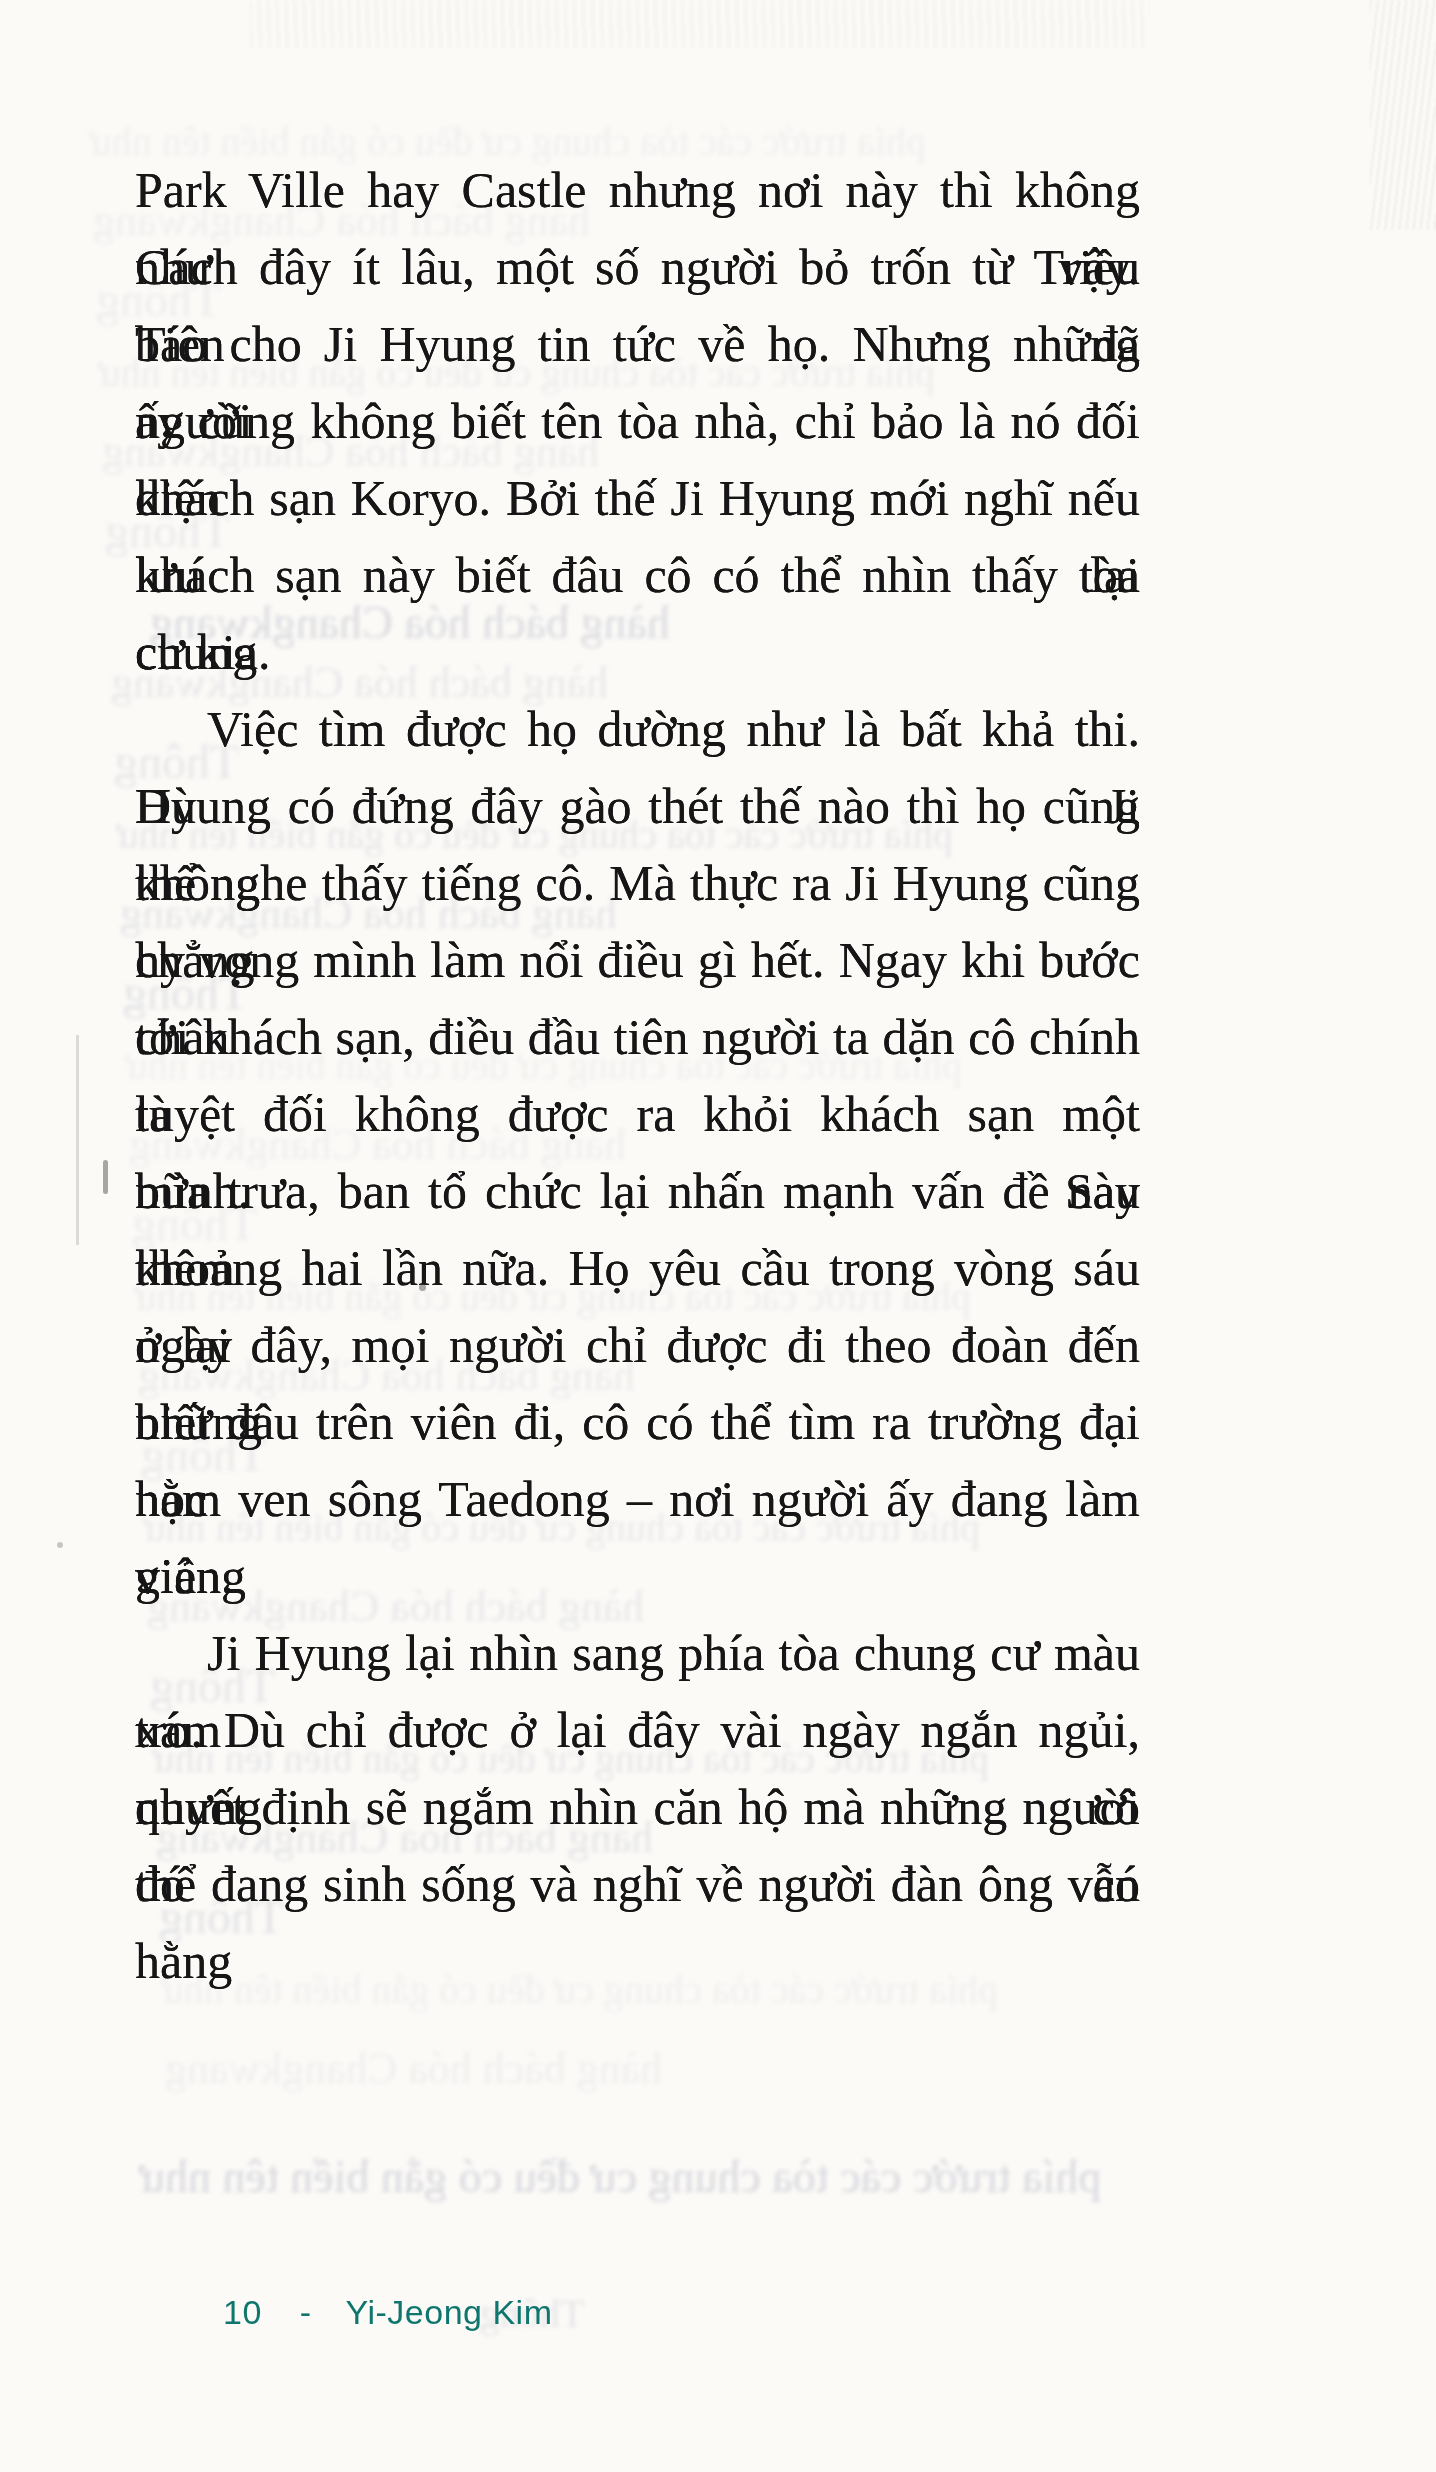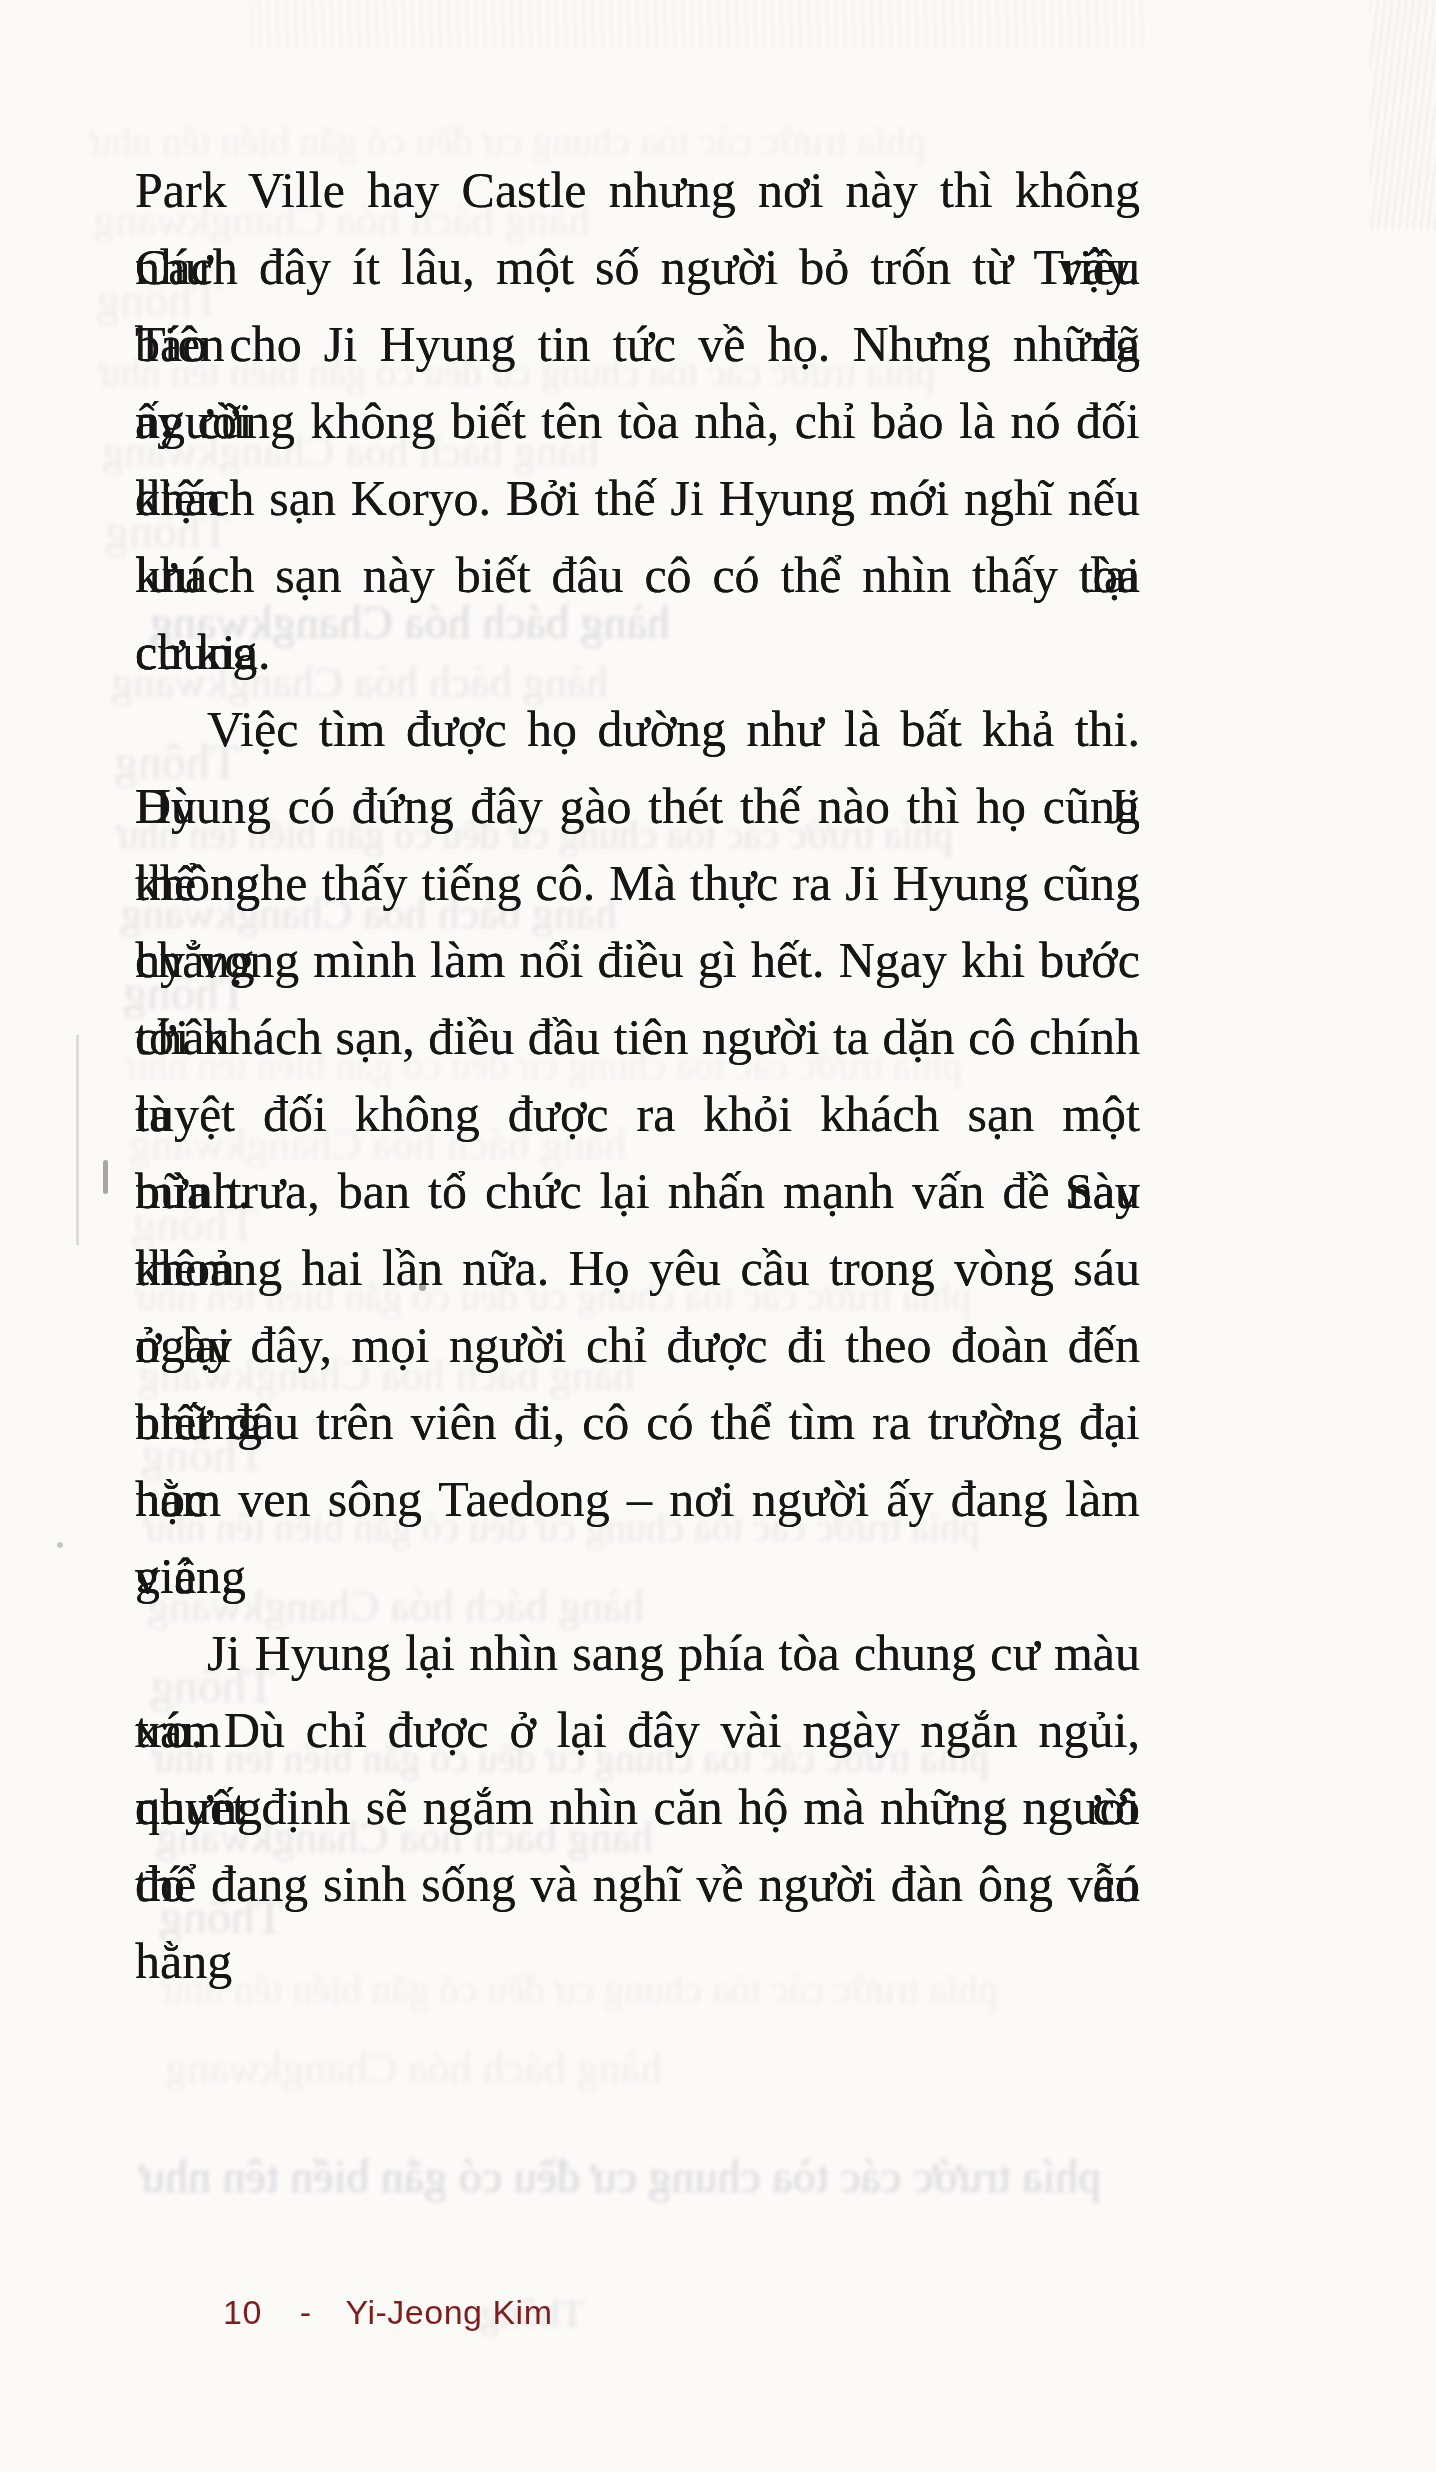--- a/index.html
+++ b/index.html
@@ -35,21 +35,21 @@
   }
   .line.j{white-space:normal;text-align:justify;font-family:Liberation Serif, serif;}
   .line.j::after{content:"";display:inline-block;width:100%;height:0;line-height:0;vertical-align:top;}
   .line.ind{padding-left:72px;}
   .line.ind.j{padding-left:0;text-indent:72px;}
 
   
   .footer{
     position:absolute;left:223px;top:2293px;
     font-family:"Liberation Sans","DejaVu Sans",sans-serif;
-    font-size:34px;color:#7f1d1d;letter-spacing:.5px;
+    font-size:34px;color:#0f766e;letter-spacing:.5px;
   }
   .footer .sep{margin-left:28px;}
   .footer .auth{margin-left:24px;}
 
   
   .art{position:absolute;pointer-events:none;}
   .corner-tr{
     right:0;top:0;width:66px;height:230px;
     background:repeating-linear-gradient(97deg,rgba(120,120,132,.18) 0 2px,transparent 2px 7px);
     filter:blur(1px);opacity:.55;

